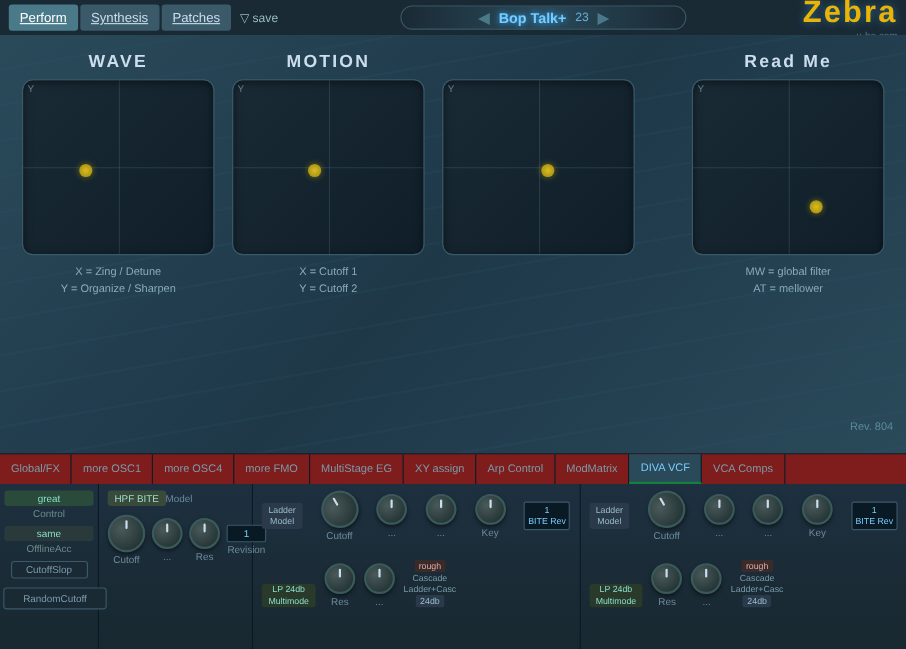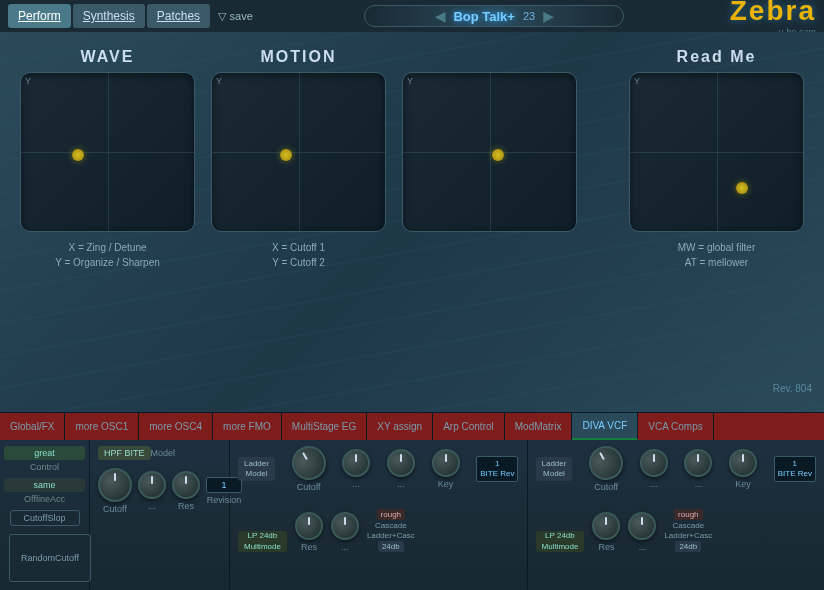--- a/index.html
+++ b/index.html
@@ -272,24 +272,24 @@
       cursor: pointer;
       width: 70px;
       text-align: center;
       margin-top: 4px;
     }
     .random-cutoff-btn {
       background: #1a2a35;
       color: #7a9aaa;
       border: 1px solid #3a5a6a;
       font-size: 9px;
-      padding: 18px 4px;
+      padding: 4px 4px;
       border-radius: 3px;
       cursor: pointer;
-      width: 82px;
+      width: 94px;
       text-align: center;
       margin-left: 11px;
     }
 
     
     .filter-section {
       flex: 1;
       padding: 6px 8px;
       display: flex;
       flex-direction: column;

